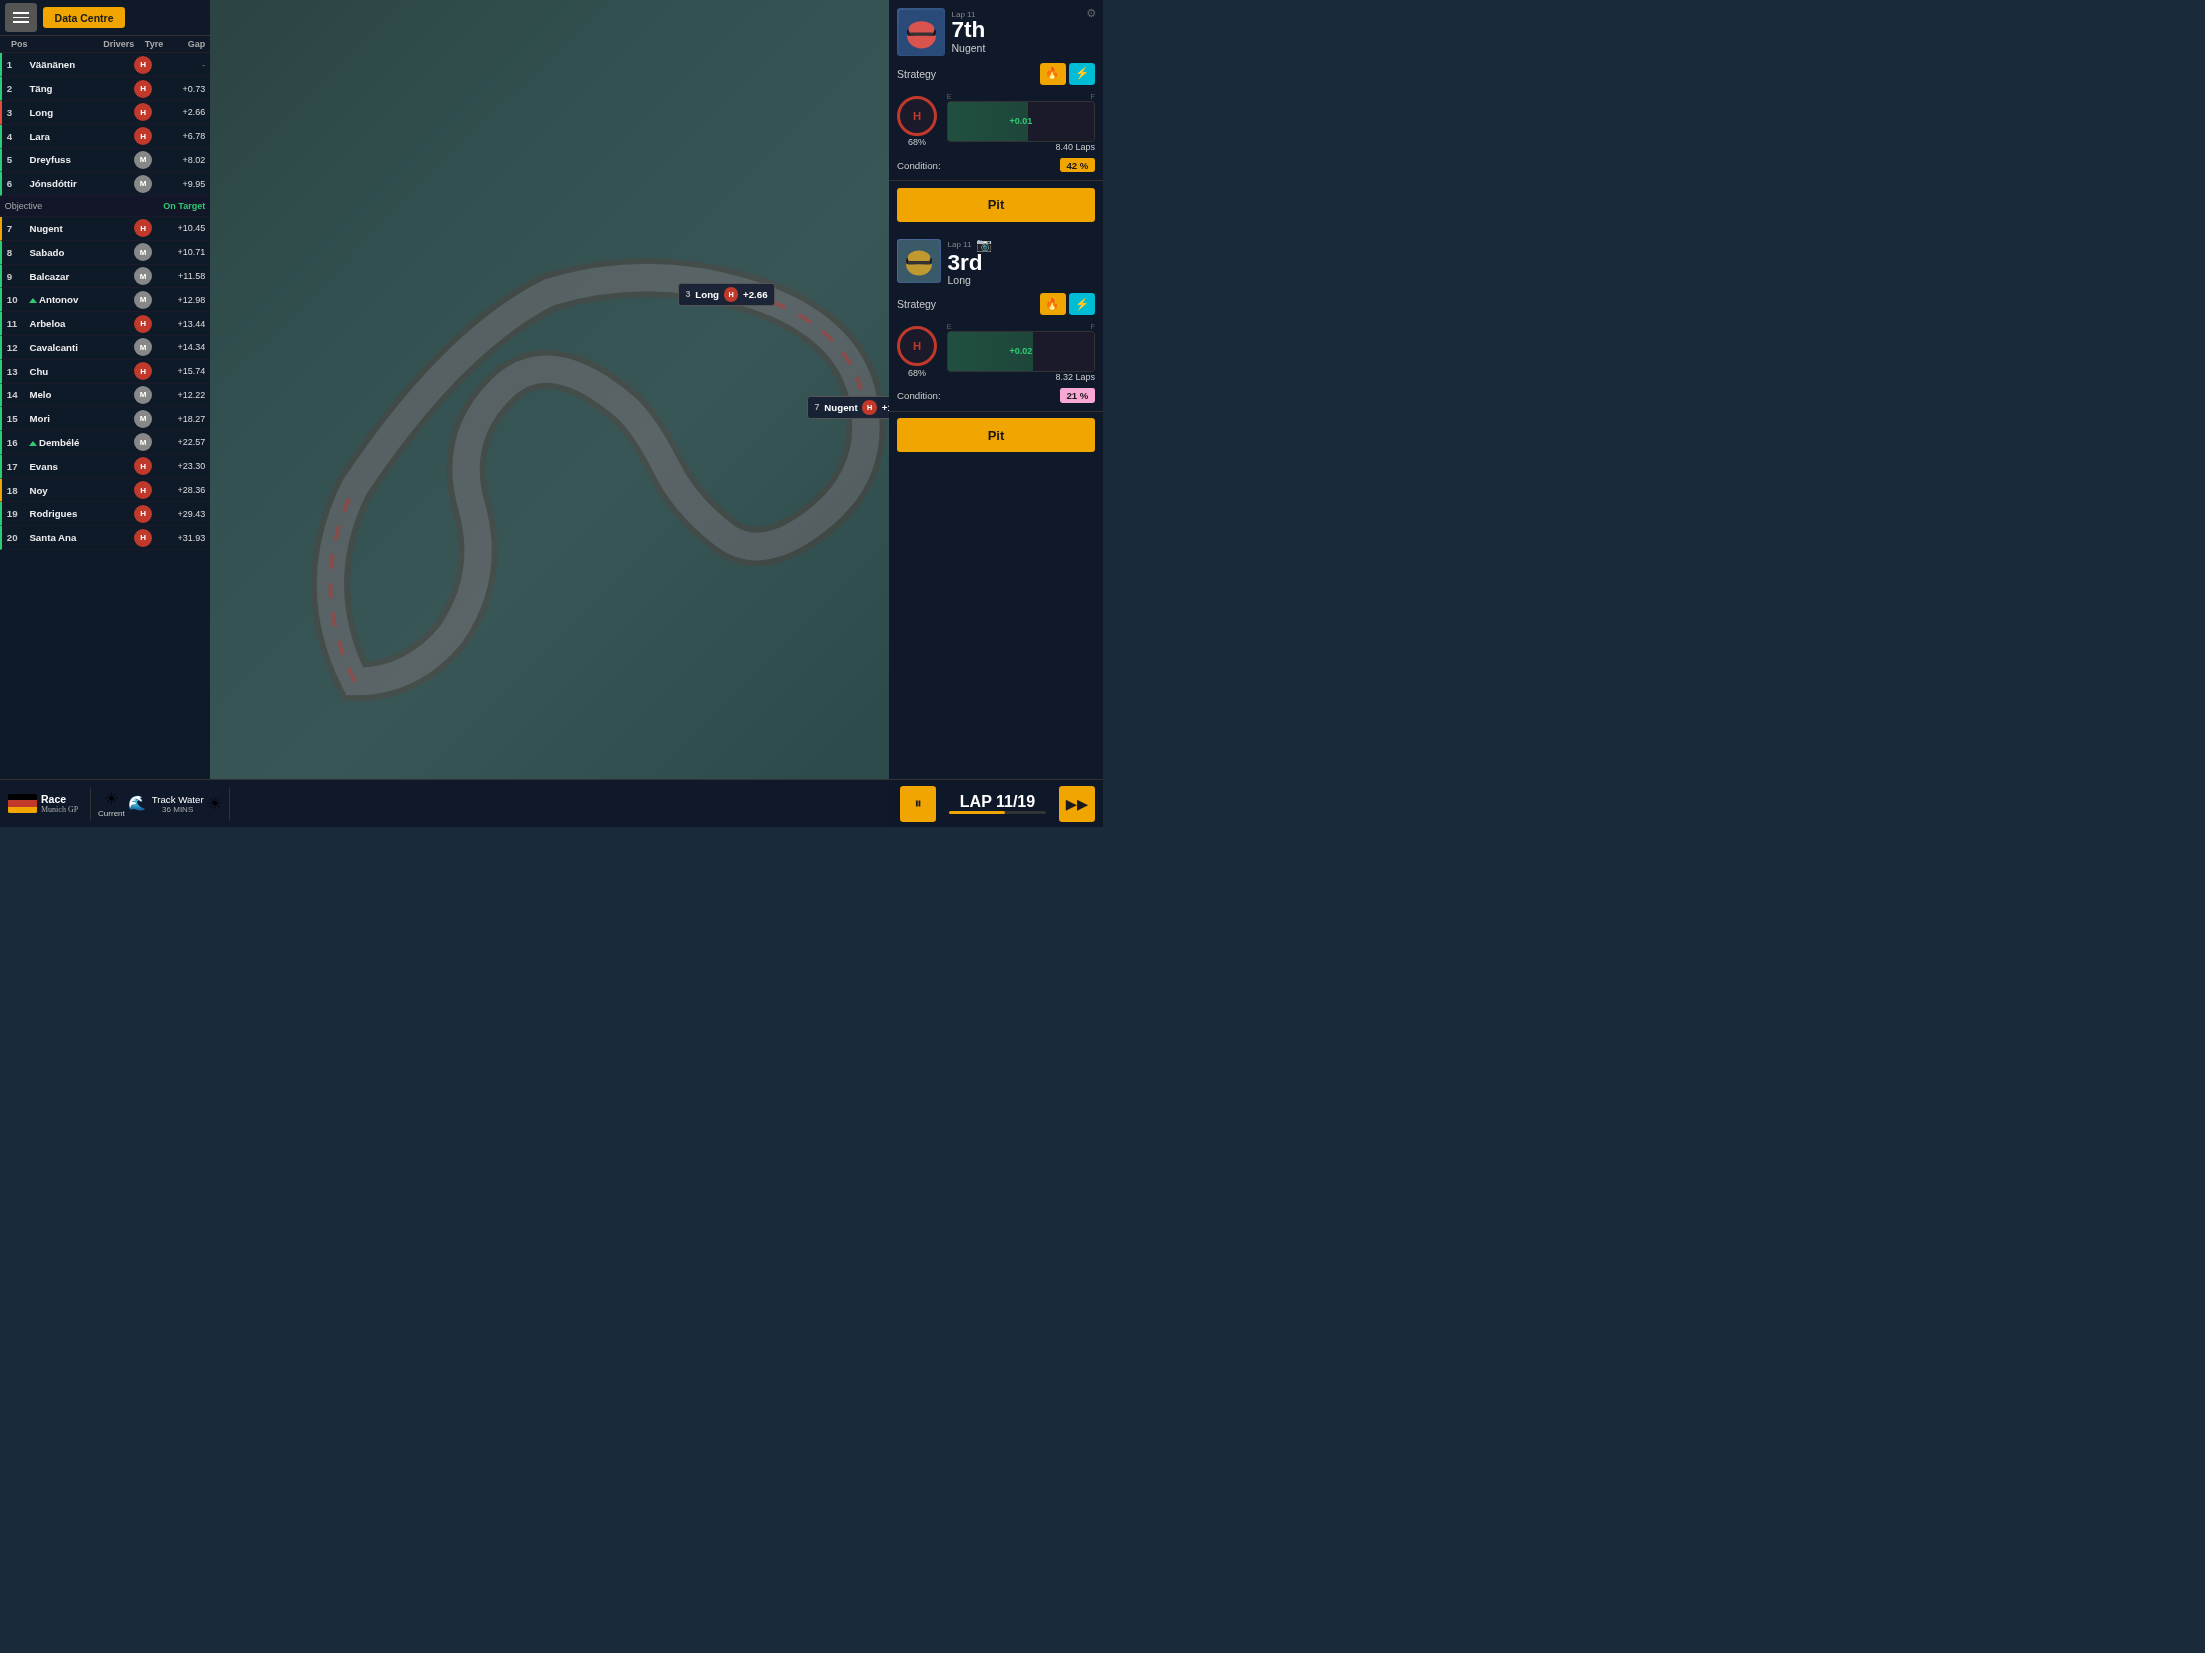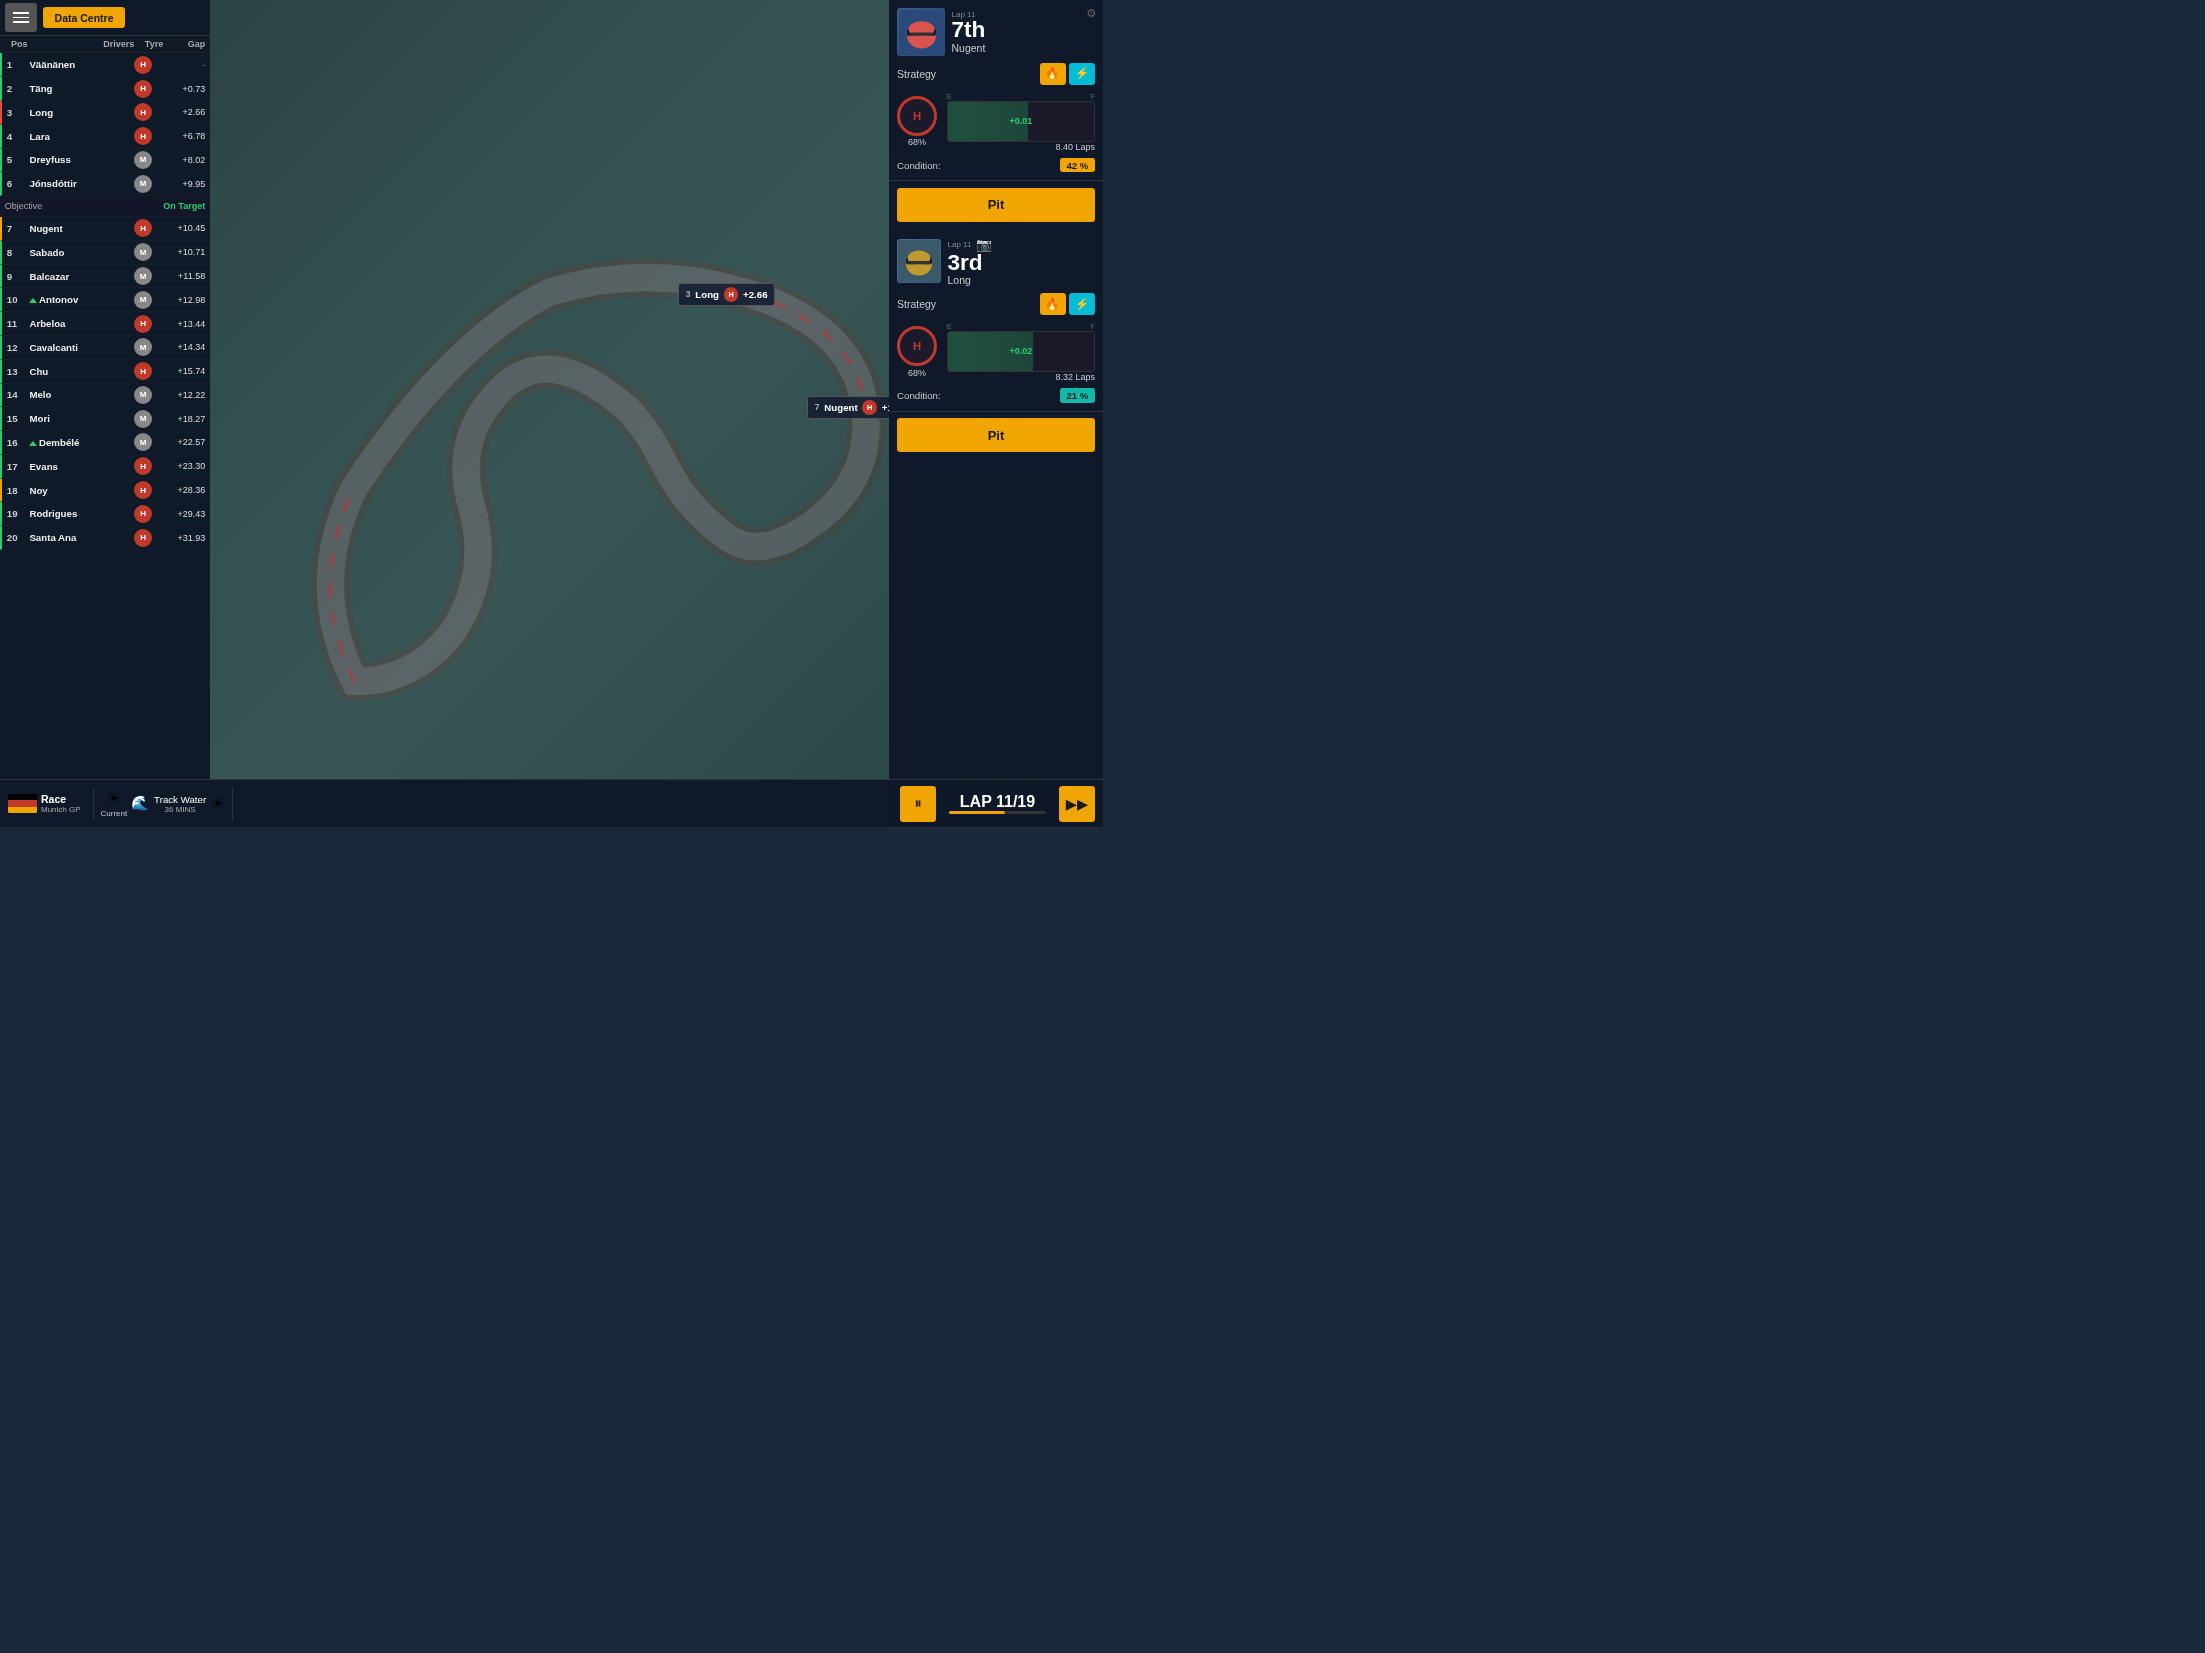--- a/index.html
+++ b/index.html
@@ -306,21 +306,21 @@
     }
     .condition-label { color: #ccc; font-size: 9.7px; }
     .condition-badge {
       background: #f0a500;
       color: #1a1a1a;
       font-size: 9.7px;
       font-weight: bold;
       padding: 1.6px 6.5px;
       border-radius: 2.4px;
     }
-    .condition-badge-orange { background: #14b8a6; }
+    .condition-badge-orange { background: #f9a8d4; }
 
     .pit-btn {
       width: calc(100% - 16px);
       margin: 6.5px 8px;
       background: #f0a500;
       border: none;
       color: #1a1a1a;
       font-size: 13px;
       font-weight: bold;
       padding: 9.7px;
@@ -346,21 +346,21 @@
 
     .flag-icon {
       width: 29px;
       height: 19.4px;
       background: linear-gradient(to bottom, #000 0%, #000 33%, #c0392b 33%, #c0392b 66%, #f0a500 66%, #f0a500 100%);
       border-radius: 1.6px;
     }
 
     .race-info { margin-right: 4.8px; }
     .race-label { color: white; font-size: 10.5px; font-weight: bold; }
-    .race-sub { color: #aaa; font-size: 8px; }
+    .race-sub { color: #aaa; font-size: 8px; font-family: Liberation Serif, serif; }
 
     .divider-v {
       width: 0.8px;
       height: 32px;
       background: #333;
       margin: 0 3.2px;
     }
 
     .weather-section {
       display: flex;

